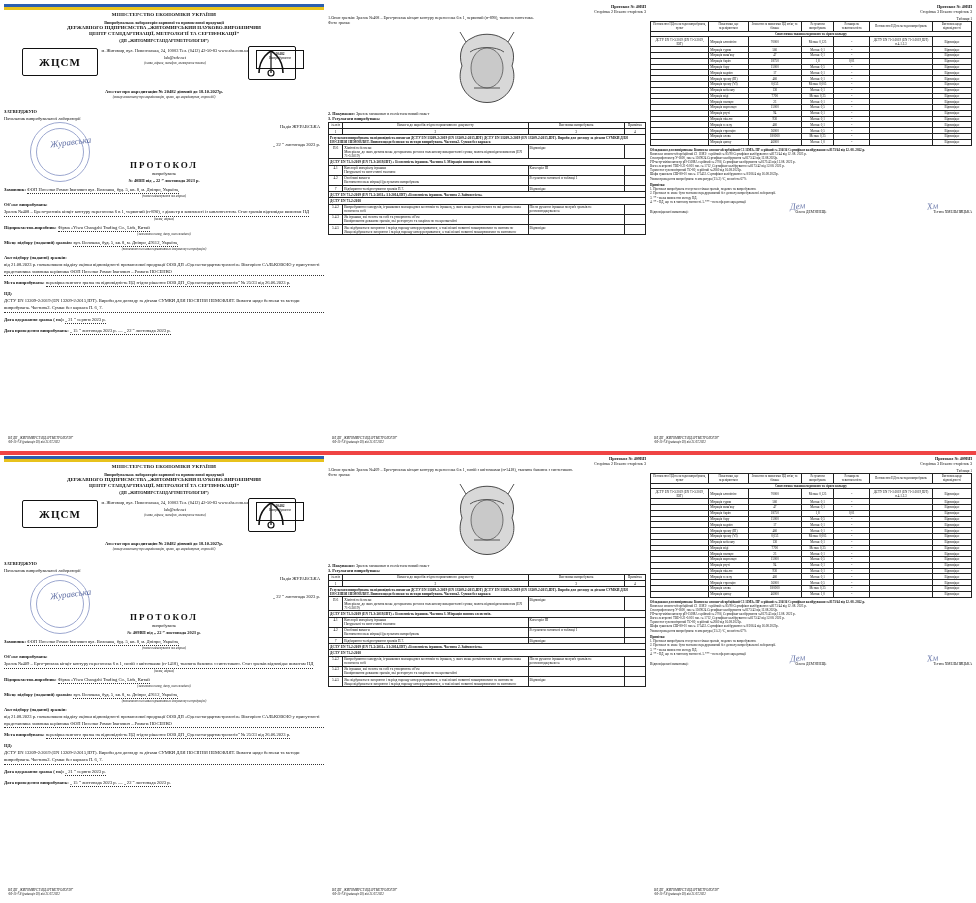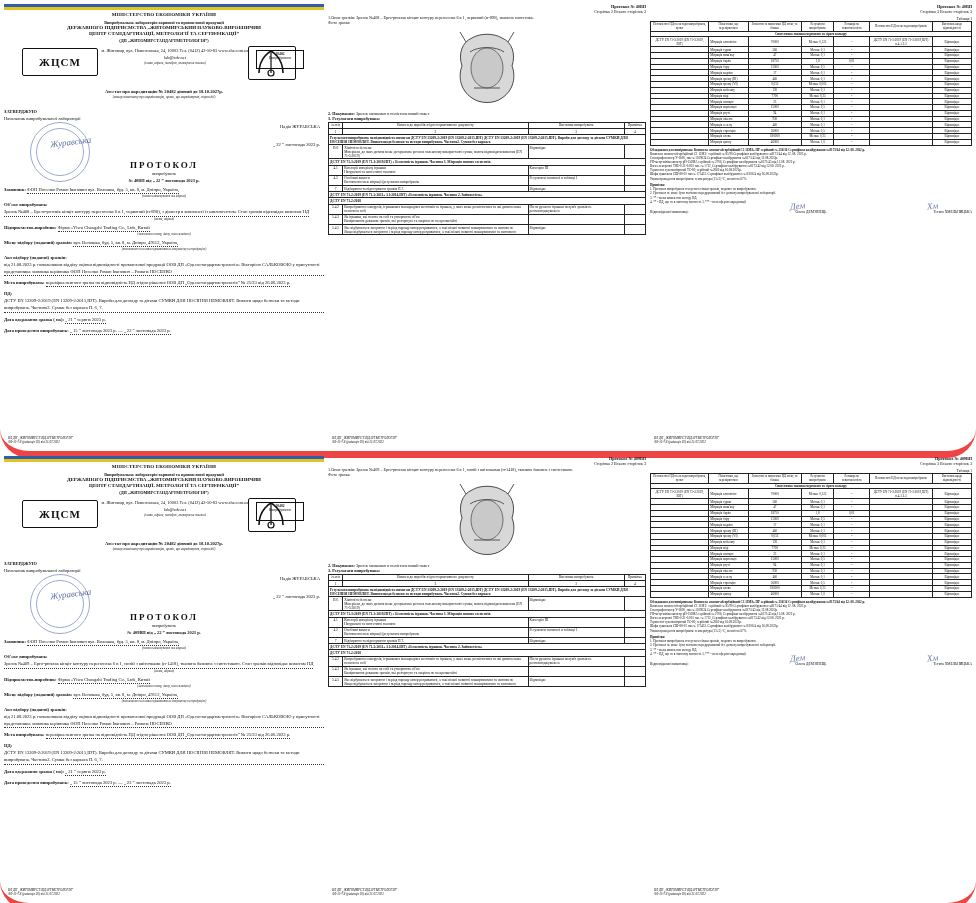--- a/index.html
+++ b/index.html
@@ -1,18 +1,18 @@
 <!DOCTYPE html>
 <html><head>
 <meta charset="utf-8">
 <style>
   html,body{margin:0;padding:0;background:#ffffff;}
   body{font-family:"Liberation Serif", serif; color:#111; width:976px; height:903px; overflow:hidden;}
   .page{position:relative;width:976px;height:903px;}
-  .doc{position:absolute;left:0;width:976px;height:451px;border-bottom:7px solid #ef4444;border-radius:29px;}
+  .doc{position:absolute;left:0;width:976px;height:451px;border-bottom:4px solid #ef4444;}
   .doc1{top:0;}
   .doc2{top:452px;}
   .col{position:absolute;box-sizing:border-box;}
   .colA{left:4px;top:4px;width:320px;height:443px;}
   .colB{left:328px;top:4px;width:318px;height:443px;}
   .colC{left:650px;top:4px;width:322px;height:443px;}
   .xs{font-size:4.2px;line-height:1.3;}
   .s{font-size:5px;line-height:1.3;}
   .b{font-weight:bold;}
   .c{text-align:center;}

